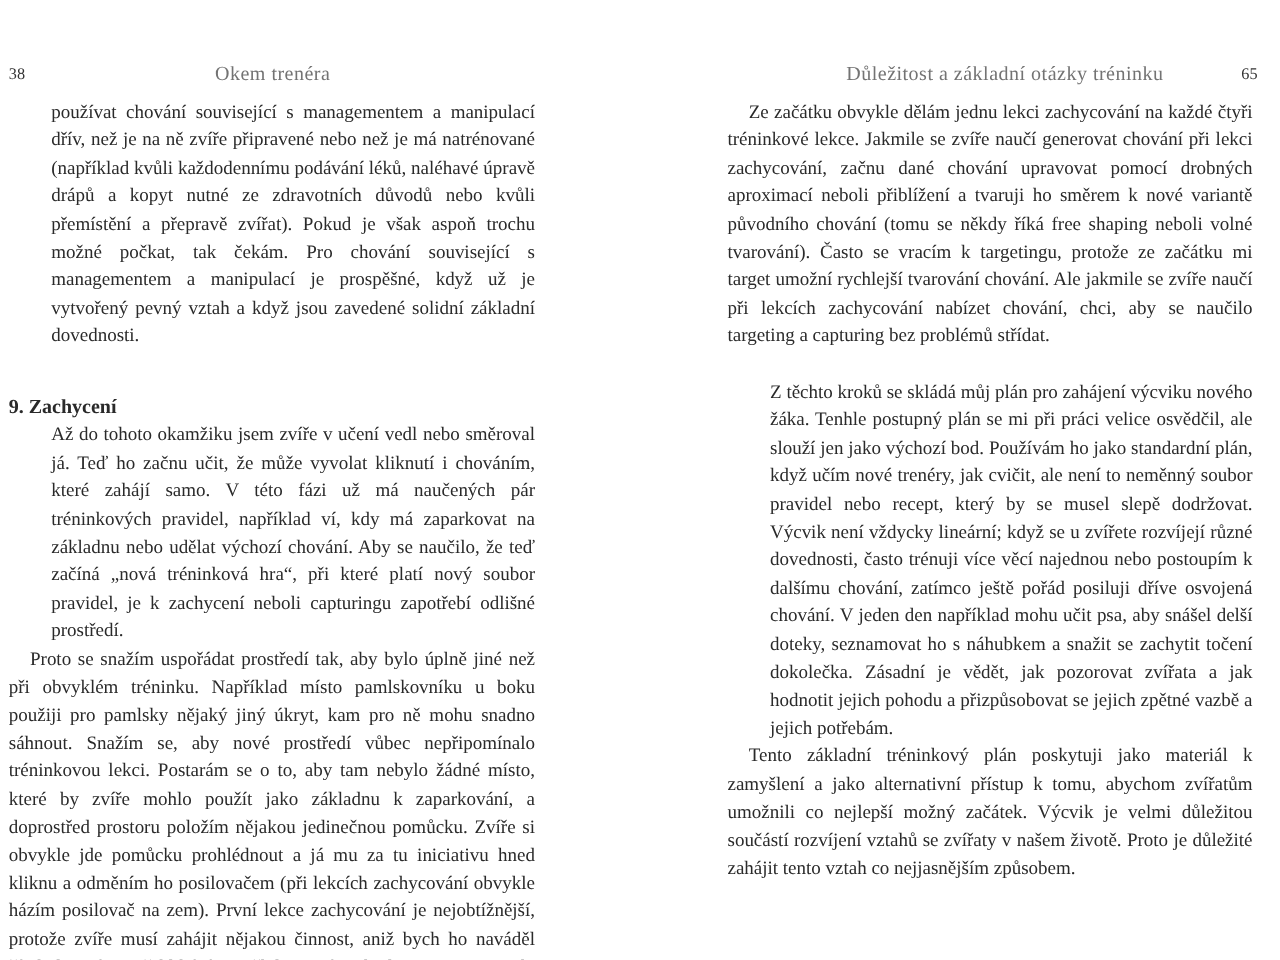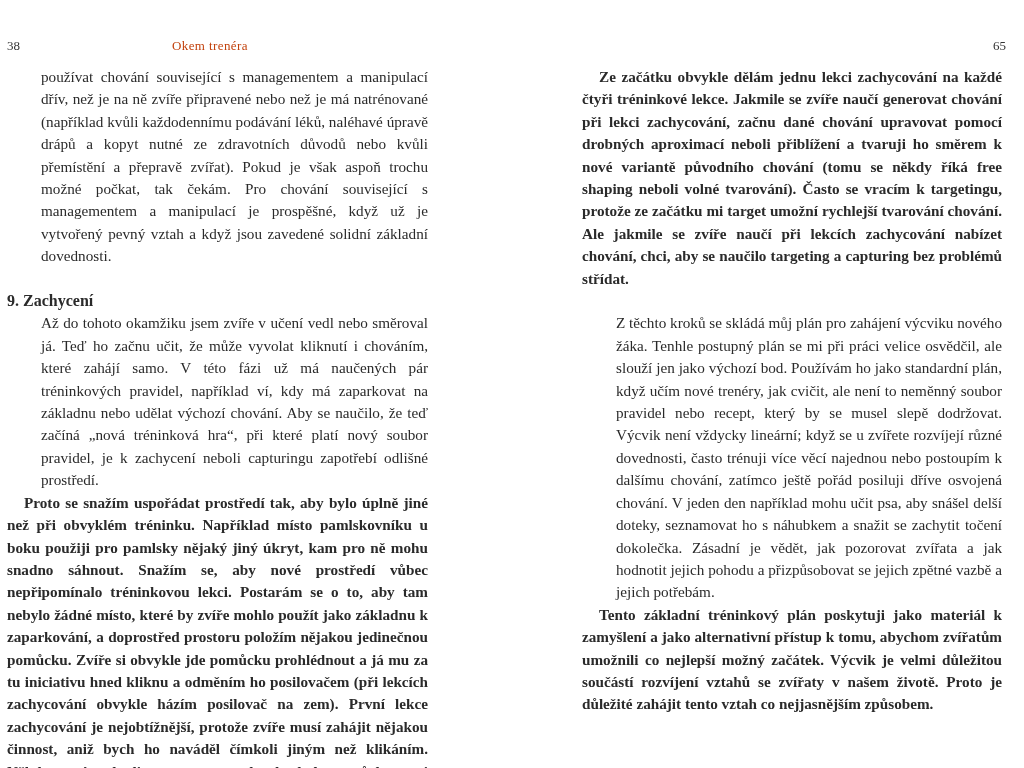--- a/index.html
+++ b/index.html
@@ -4,66 +4,67 @@
 <style>
   html, body { margin: 0; padding: 0; }
   body {
     width: 1024px; height: 768px; overflow: hidden;
     background: #ffffff;
     color: #2a2a2a;
     font-family: "Liberation Serif", "DejaVu Serif", serif;
     position: relative;
   }
   .page {
-    position: absolute; top: 3px; height: 653px;
+    position: absolute; top: 16px; height: 653px;
   }
   .page.left { left: 0; width: 512px; }
   .page.right { left: 512px; width: 512px; }
   .running-head {
     position: absolute; top: 35px;
-    font-size: 13px; letter-spacing: 0.4px; color: #c2410c;
+    font-size: 16px; letter-spacing: 0.4px; color: #737373;
   }
   .folio { position: absolute; top: 35px; font-size: 13px; color: #333; }
   .left .folio { left: 7px; }
   .left .running-head { left: 172px; }
   .right .running-head { left: 165px; }
   .right .folio { left: 481px; }
   .text-block {
     position: absolute; top: 63px;
     font-size: 15.2px; line-height: 22.4px;
     text-align: justify;
   }
   .left .text-block { left: 7px; width: 421px; }
   .right .text-block { left: 70px; width: 420px; }
   .text-block p { margin: 0; hyphens: manual; }
-  .text-block p.indent { text-indent: 17px; font-weight: bold; }
+  .text-block p.indent { text-indent: 17px; }
   .text-block p.noindent { text-indent: 0; margin-left: 34px; }
   h2 {
     margin: 0; font-size: 16px; font-weight: bold; line-height: 22.4px;
   }
   .gap { height: 22.4px; }
-  .left h2 { margin-top: 0; }
+  .left h2 { margin-top: 12px; }
 </style>
 </head>
 <body>
 
 <div class="page left">
   <span class="folio">38</span>
   <span class="running-head">Okem trenéra</span>
   <div class="text-block">
     <p class="noindent">používat chování související s managementem a manipulací dřív, než je na ně zvíře připravené nebo než je má natrénované (například kvůli každodennímu podávání léků, naléhavé úpravě drápů a kopyt nutné ze zdravotních důvodů nebo kvůli přemístění a přepravě zvířat). Pokud je však aspoň trochu možné počkat, tak čekám. Pro chování související s managementem a manipulací je prospěšné, když už je vytvořený pevný vztah a když jsou zavedené solidní základní dovednosti.</p>
     <div class="gap"></div>
     <h2>9. Zachycení</h2>
     <p class="noindent">Až do tohoto okamžiku jsem zvíře v učení vedl nebo směroval já. Teď ho začnu učit, že může vyvolat kliknutí i chováním, které zahájí samo. V této fázi už má naučených pár tréninkových pravidel, například ví, kdy má zaparkovat na základnu nebo udělat výchozí chování. Aby se naučilo, že teď začíná „nová tréninková hra“, při které platí nový soubor pravidel, je k zachycení neboli capturingu zapotřebí odlišné prostředí.</p>
     <p class="indent">Proto se snažím uspořádat prostředí tak, aby bylo úplně jiné než při obvyklém tréninku. Například místo pamlskovníku u boku použiji pro pamlsky nějaký jiný úkryt, kam pro ně mohu snadno sáhnout. Snažím se, aby nové prostředí vůbec nepřipomínalo tréninkovou lekci. Postarám se o to, aby tam nebylo žádné místo, které by zvíře mohlo použít jako základnu k zaparkování, a doprostřed prostoru položím nějakou jedinečnou pomůcku. Zvíře si obvykle jde pomůcku prohlédnout a já mu za tu iniciativu hned kliknu a odměním ho posilovačem (při lekcích zachycování obvykle házím posilovač na zem). První lekce zachycování je nejobtížnější, protože zvíře musí zahájit nějakou činnost, aniž bych ho naváděl čímkoli jiným než klikáním. Někdy musím chodit po prostoru tak, aby byla pomůcka mezi mnou a zvířetem, a čekat, až zvíře přijde na to, že musí samo zahájit nějaké chování.</p>
     <p class="indent">I další lekce capturingu pak odlišuji od jiných lekcí tím, že uspořádám prostor a prostředí jedinečným způsobem. Například u svých psů položím nějaký předmět doprostřed místnosti, pak z místnosti odejdu a sednu si za ohrádku nebo nízkou branku umístěnou ve vchodu, abych byl od psa oddělený. Tohle uspořádání nepřipomíná žádnou jinou tréninkovou lekci. Vidím, co pes dělá, ale on se ke mně nemůže dostat, a to ho podnítí, aby šel prozkoumat předmět na zemi. Zjistil jsem, že přibližně po třech takových lekcích si většina zvířat uvědomí nová pravidla tohoto uspořádání, a já tak mám nový způsob, jak trénovat chování.</p>
   </div>
 </div>
 
 <div class="page right">
+  <span class="running-head">Důležitost a základní otázky tréninku</span>
   <span class="folio">65</span>
   <div class="text-block">
     <p class="indent">Ze začátku obvykle dělám jednu lekci zachycování na každé čtyři tréninkové lekce. Jakmile se zvíře naučí generovat chování při lekci zachycování, začnu dané chování upravovat pomocí drobných aproximací neboli přiblížení a tvaruji ho směrem k nové variantě původního chování (tomu se někdy říká free shaping neboli volné tvarování). Často se vracím k targetingu, protože ze začátku mi target umožní rychlejší tvarování chování. Ale jakmile se zvíře naučí při lekcích zachycování nabízet chování, chci, aby se naučilo targeting a capturing bez problémů střídat.</p>
     <div class="gap"></div>
     <p class="noindent">Z těchto kroků se skládá můj plán pro zahájení výcviku nového žáka. Tenhle postupný plán se mi při práci velice osvědčil, ale slouží jen jako výchozí bod. Používám ho jako standardní plán, když učím nové trenéry, jak cvičit, ale není to neměnný soubor pravidel nebo recept, který by se musel slepě dodržovat. Výcvik není vždycky lineární; když se u zvířete rozvíjejí různé dovednosti, často trénuji více věcí najednou nebo postoupím k dalšímu chování, zatímco ještě pořád posiluji dříve osvojená chování. V jeden den například mohu učit psa, aby snášel delší doteky, seznamovat ho s náhubkem a snažit se zachytit točení dokolečka. Zásadní je vědět, jak pozorovat zvířata a jak hodnotit jejich pohodu a přizpůsobovat se jejich zpětné vazbě a jejich potřebám.</p>
     <p class="indent">Tento základní tréninkový plán poskytuji jako materiál k zamyšlení a jako alternativní přístup k tomu, abychom zvířatům umožnili co nejlepší možný začátek. Výcvik je velmi důležitou součástí rozvíjení vztahů se zvířaty v našem životě. Proto je důležité zahájit tento vztah co nejjasnějším způsobem.</p>
   </div>
 </div>
 
 </body></html>

